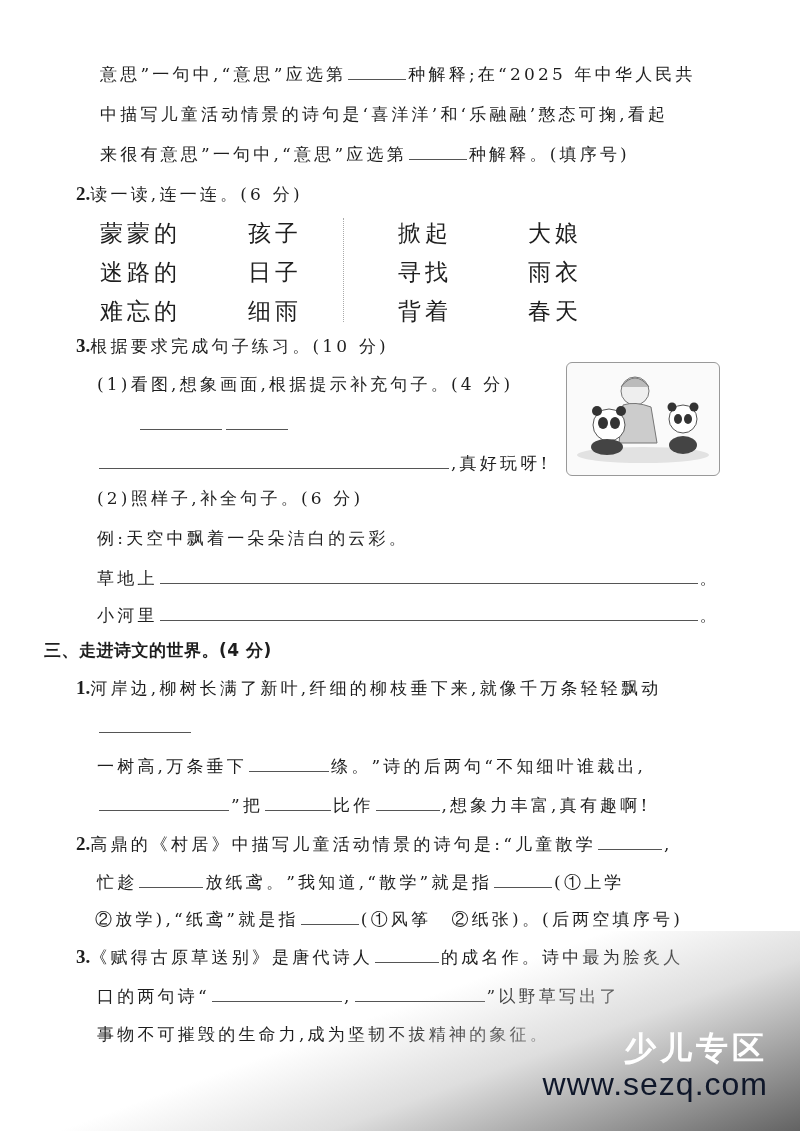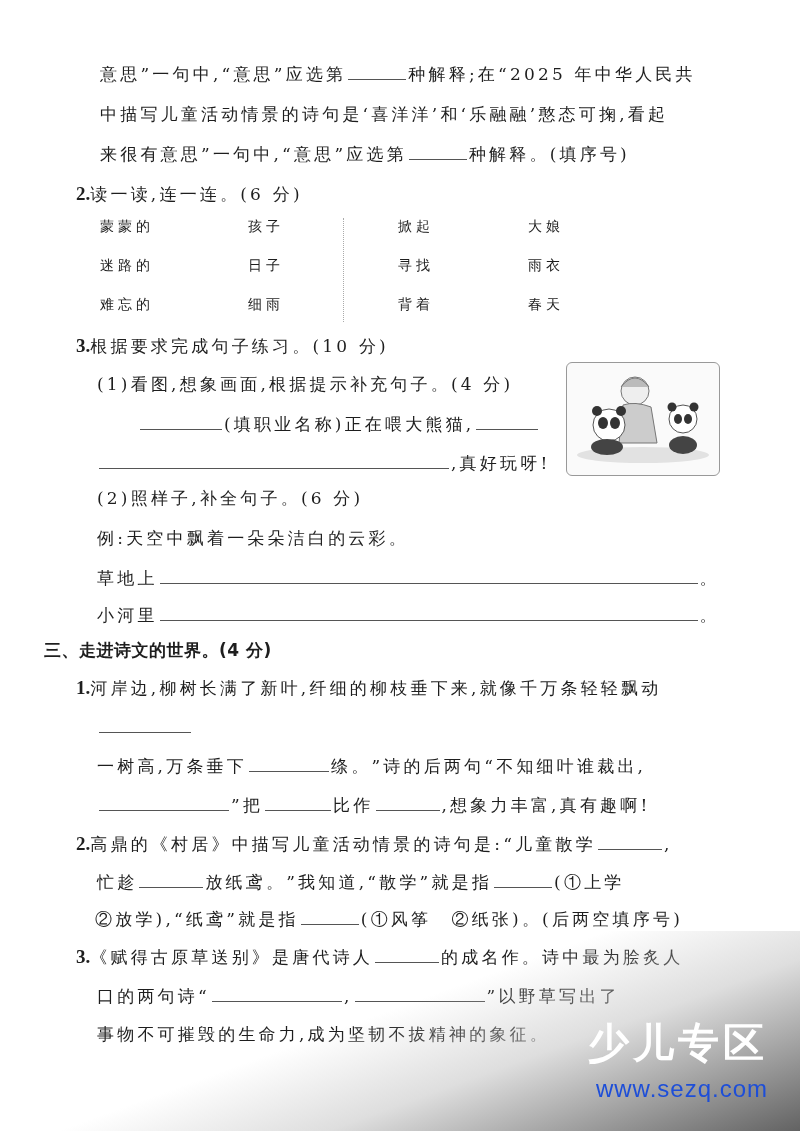--- a/index.html
+++ b/index.html
@@ -5,30 +5,30 @@
   html, body { margin: 0; padding: 0; }
   body {
     width: 800px; height: 1131px; position: relative; overflow: hidden;
     background: #ffffff; color: #1e1e1e;
     font-family: "DejaVu Serif", "Liberation Serif", serif;
   }
   .line { position: absolute; font-size: 17px; line-height: 22px; white-space: nowrap; letter-spacing: 3.2px; }
   .num { font-family: "Liberation Serif", serif; font-weight: bold; font-size: 19px; letter-spacing: 0; }
   .blank { display: inline-block; border-bottom: 1.2px solid #555; vertical-align: baseline; height: 16px; margin: 0 2px; }
   .h3 { position: absolute; font-family: "DejaVu Sans", "Liberation Sans", sans-serif; font-size: 17px; font-weight: bold; letter-spacing: 0.5px; }
-  .cell { position: absolute; font-size: 14px; letter-spacing: 4px; }
+  .cell { position: absolute; font-size: 23px; letter-spacing: 4px; }
   .sep { position: absolute; left: 343px; top: 218px; height: 104px; border-left: 1.5px dotted #aaa; }
   .pic { position: absolute; left: 566px; top: 362px; width: 152px; height: 112px; border: 1.5px solid #999; border-radius: 6px; background: #fafafa; }
   .wm {
     position: absolute; right: 0; bottom: 0; width: 800px; height: 200px;
     background: linear-gradient(160deg, rgba(255,255,255,0) 45%, rgba(200,200,200,0.6) 65%, rgba(90,90,90,0.95) 100%);
     pointer-events: none;
   }
-  .wm-title { position: absolute; right: 32px; bottom: 60px; color: #fff; font-family: "DejaVu Sans", sans-serif; font-weight: bold; font-size: 41px; letter-spacing: 4px; }
-  .wm-url { position: absolute; right: 32px; bottom: 28px; color: #1d4ed8; font-family: "Liberation Sans", sans-serif; font-size: 24px; letter-spacing: 1px; }
+  .wm-title { position: absolute; right: 32px; bottom: 60px; color: #fff; font-family: "DejaVu Sans", sans-serif; font-weight: bold; font-size: 32px; letter-spacing: 4px; }
+  .wm-url { position: absolute; right: 32px; bottom: 28px; color: #0f172a; font-family: "Liberation Sans", sans-serif; font-size: 32px; letter-spacing: 1px; }
 </style>
 </head>
 <body>
 
 <div class="line" style="left:100px; top:63px;">
   <span>意思”一句中,“意思”应选第</span><span class="blank" style="width:58px"></span><span>种解释;在“2025 年中华人民共</span>
 </div>
 <div class="line" style="left:100px; top:103px;">中描写儿童活动情景的诗句是‘喜洋洋’和‘乐融融’憨态可掬,看起</div>
 <div class="line" style="left:100px; top:143px;">
   <span>来很有意思”一句中,“意思”应选第</span><span class="blank" style="width:58px"></span><span>种解释。(填序号)</span>
@@ -49,21 +49,21 @@
 <div class="cell" style="left:398px; top:296px;">背着</div>
 <div class="cell" style="left:528px; top:218px;">大娘</div>
 <div class="cell" style="left:528px; top:257px;">雨衣</div>
 <div class="cell" style="left:528px; top:296px;">春天</div>
 
 <div class="line" style="left:76px; top:335px;">
   <span class="num">3.</span><span>根据要求完成句子练习。(10 分)</span>
 </div>
 <div class="line" style="left:97px; top:373px;">(1)看图,想象画面,根据提示补充句子。(4 分)</div>
 <div class="line" style="left:138px; top:413px;">
-  <span class="blank" style="width:82px"></span><span>(填职业名称)正在喂大熊猫,</span><span class="blank" style="width:62px"></span>
+  <span class="blank" style="width:82px"></span><span class="blank" style="width:62px"></span>
 </div>
 <div class="line" style="left:97px; top:452px;">
   <span class="blank" style="width:350px"></span><span>,真好玩呀!</span>
 </div>
 <div class="pic">
   <svg width="152" height="112" viewBox="0 0 152 112">
     <ellipse cx="76" cy="92" rx="66" ry="8" fill="#e2e2e2"></ellipse>
 
     <circle cx="68" cy="28" r="14" fill="#eee" stroke="#777"></circle>
     <path d="M54 24 Q68 6 82 24" fill="#bbb" stroke="#777"></path>

